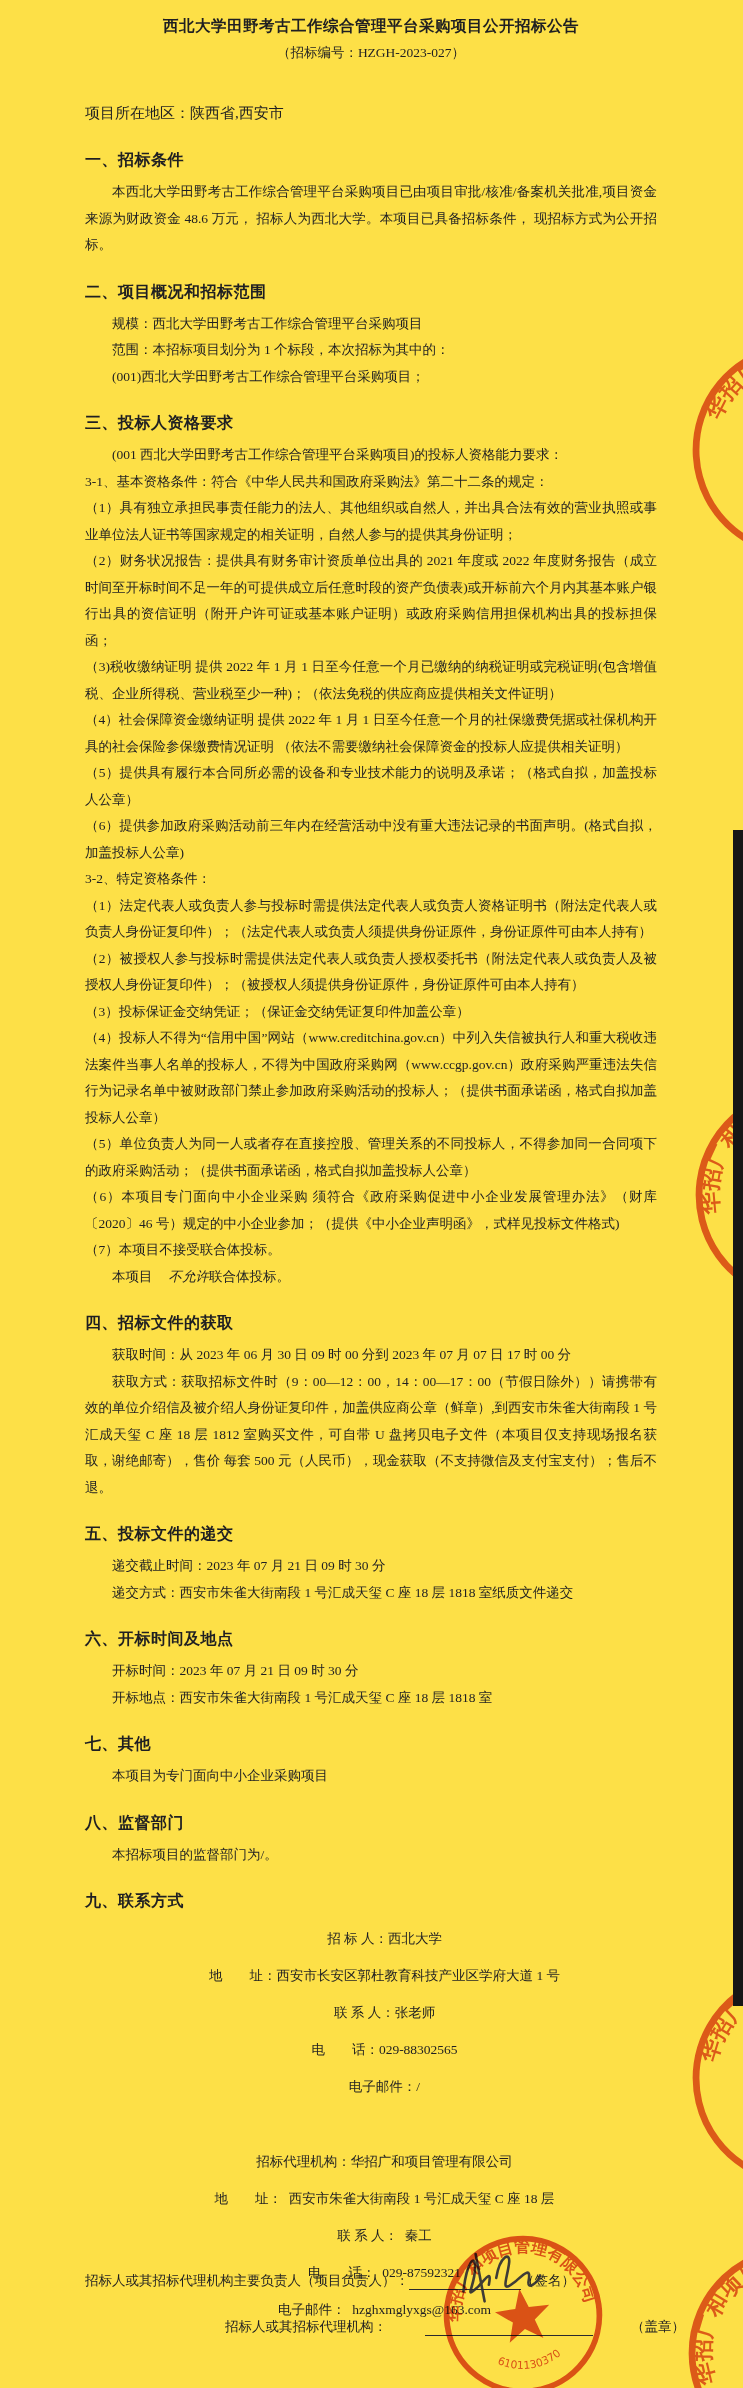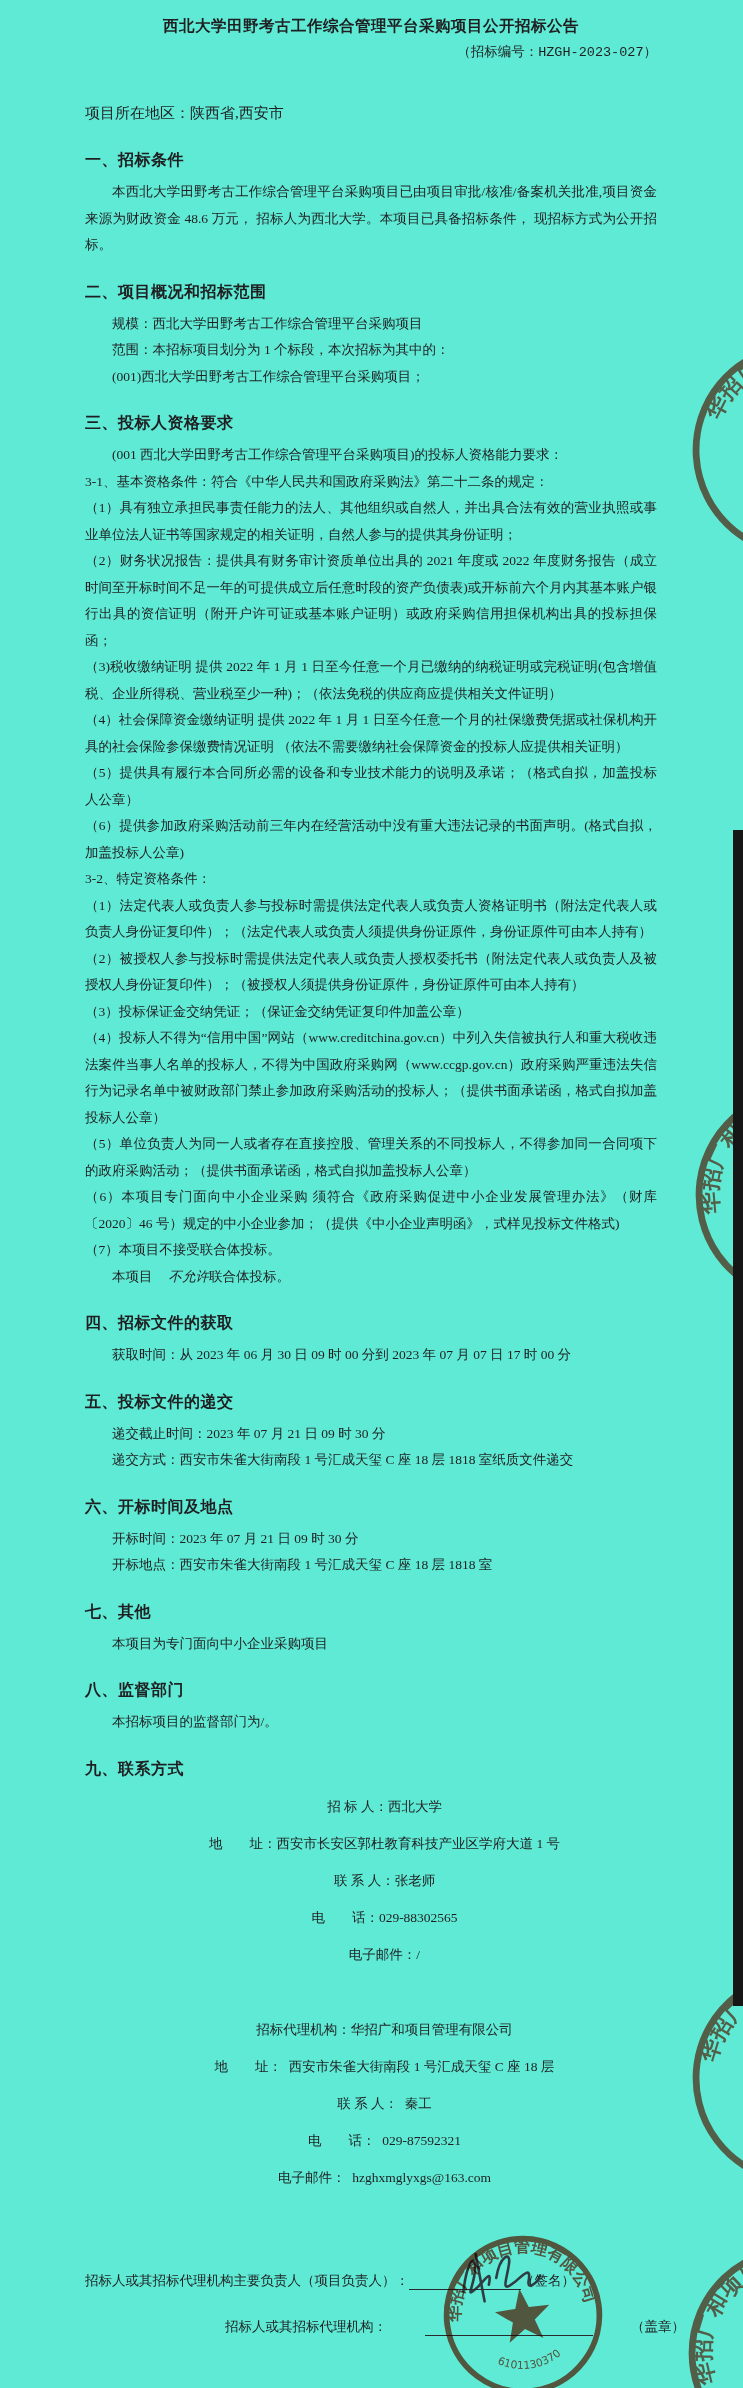--- a/index.html
+++ b/index.html
@@ -1,30 +1,30 @@
 <!DOCTYPE html>
 <html><head>
 <meta charset="utf-8">
 <style>
   html,body{margin:0;padding:0;background:#888;}
   .page{
     position:relative;
     width:743px;height:2388px;
     margin:0 auto;
-    background:#5eead4;
+    background:#fde047;
     overflow:hidden;
     font-family:"Liberation Serif","DejaVu Serif",serif;
     color:#1f1f22;
   }
   .doc{position:relative;padding:10px 86px 0 85px;}
   .title{
     text-align:center;font-size:15.5px;font-weight:bold;
     line-height:24px;margin:4px 0 2px 0;letter-spacing:.5px;
   }
-  .subtitle{text-align:right;font-size:13.5px;line-height:26px;margin:0 0 34px 0;font-family:Liberation Mono, monospace;}
+  .subtitle{text-align:center;font-size:13.5px;line-height:26px;margin:0 0 34px 0;}
   .plain{font-size:15px;line-height:27px;margin:0;}
   .sec{
     font-size:16px;font-weight:bold;line-height:26px;
     margin:20px 0 6px 0;letter-spacing:.5px;
   }
   .para{font-size:13.5px;line-height:26.5px;margin:0;text-align:justify;}
   .indent2{text-indent:2em;}
   .it{margin-left:16px;}
   .contact p{font-size:13.5px;line-height:37px;margin:0;text-indent:2em;white-space:pre-wrap;text-align:center;}
   .contact{margin-top:4px;}
@@ -72,20 +72,21 @@
     <p class="para">（2）被授权人参与投标时需提供法定代表人或负责人授权委托书（附法定代表人或负责人及被授权人身份证复印件）；（被授权人须提供身份证原件，身份证原件可由本人持有）</p>
     <p class="para">（3）投标保证金交纳凭证；（保证金交纳凭证复印件加盖公章）</p>
     <p class="para">（4）投标人不得为“信用中国”网站（www.creditchina.gov.cn）中列入失信被执行人和重大税收违法案件当事人名单的投标人，不得为中国政府采购网（www.ccgp.gov.cn）政府采购严重违法失信行为记录名单中被财政部门禁止参加政府采购活动的投标人；（提供书面承诺函，格式自拟加盖投标人公章）</p>
     <p class="para">（5）单位负责人为同一人或者存在直接控股、管理关系的不同投标人，不得参加同一合同项下的政府采购活动；（提供书面承诺函，格式自拟加盖投标人公章）</p>
     <p class="para">（6）本项目专门面向中小企业采购 须符合《政府采购促进中小企业发展管理办法》（财库〔2020〕46 号）规定的中小企业参加；（提供《中小企业声明函》，式样见投标文件格式)</p>
     <p class="para">（7）本项目不接受联合体投标。</p>
     <p class="para indent2"><span>本项目</span><em class="it">不允许</em><span>联合体投标。</span></p>
 
     <h2 class="sec">四、招标文件的获取</h2>
     <p class="para indent2">获取时间：从 2023 年 06 月 30 日  09 时 00 分到 2023 年 07 月 07 日  17 时 00 分</p>
+    <p class="para indent2">获取方式：获取招标文件时（9：00—12：00，14：00—17：00（节假日除外））请携带有效的单位介绍信及被介绍人身份证复印件，加盖供应商公章（鲜章）,到西安市朱雀大街南段 1 号汇成天玺 C 座 18 层 1812 室购买文件，可自带 U 盘拷贝电子文件（本项目仅支持现场报名获取，谢绝邮寄），售价 每套 500 元（人民币），现金获取（不支持微信及支付宝支付）；售后不退。</p>
 
     <h2 class="sec">五、投标文件的递交</h2>
     <p class="para indent2">递交截止时间：2023 年 07 月 21 日  09 时 30 分</p>
     <p class="para indent2">递交方式：西安市朱雀大街南段 1 号汇成天玺 C 座 18 层 1818 室纸质文件递交</p>
 
     <h2 class="sec">六、开标时间及地点</h2>
     <p class="para indent2">开标时间：2023 年 07 月 21 日  09 时 30 分</p>
     <p class="para indent2">开标地点：西安市朱雀大街南段 1 号汇成天玺 C 座 18 层 1818 室</p>
 
     <h2 class="sec">七、其他</h2>

